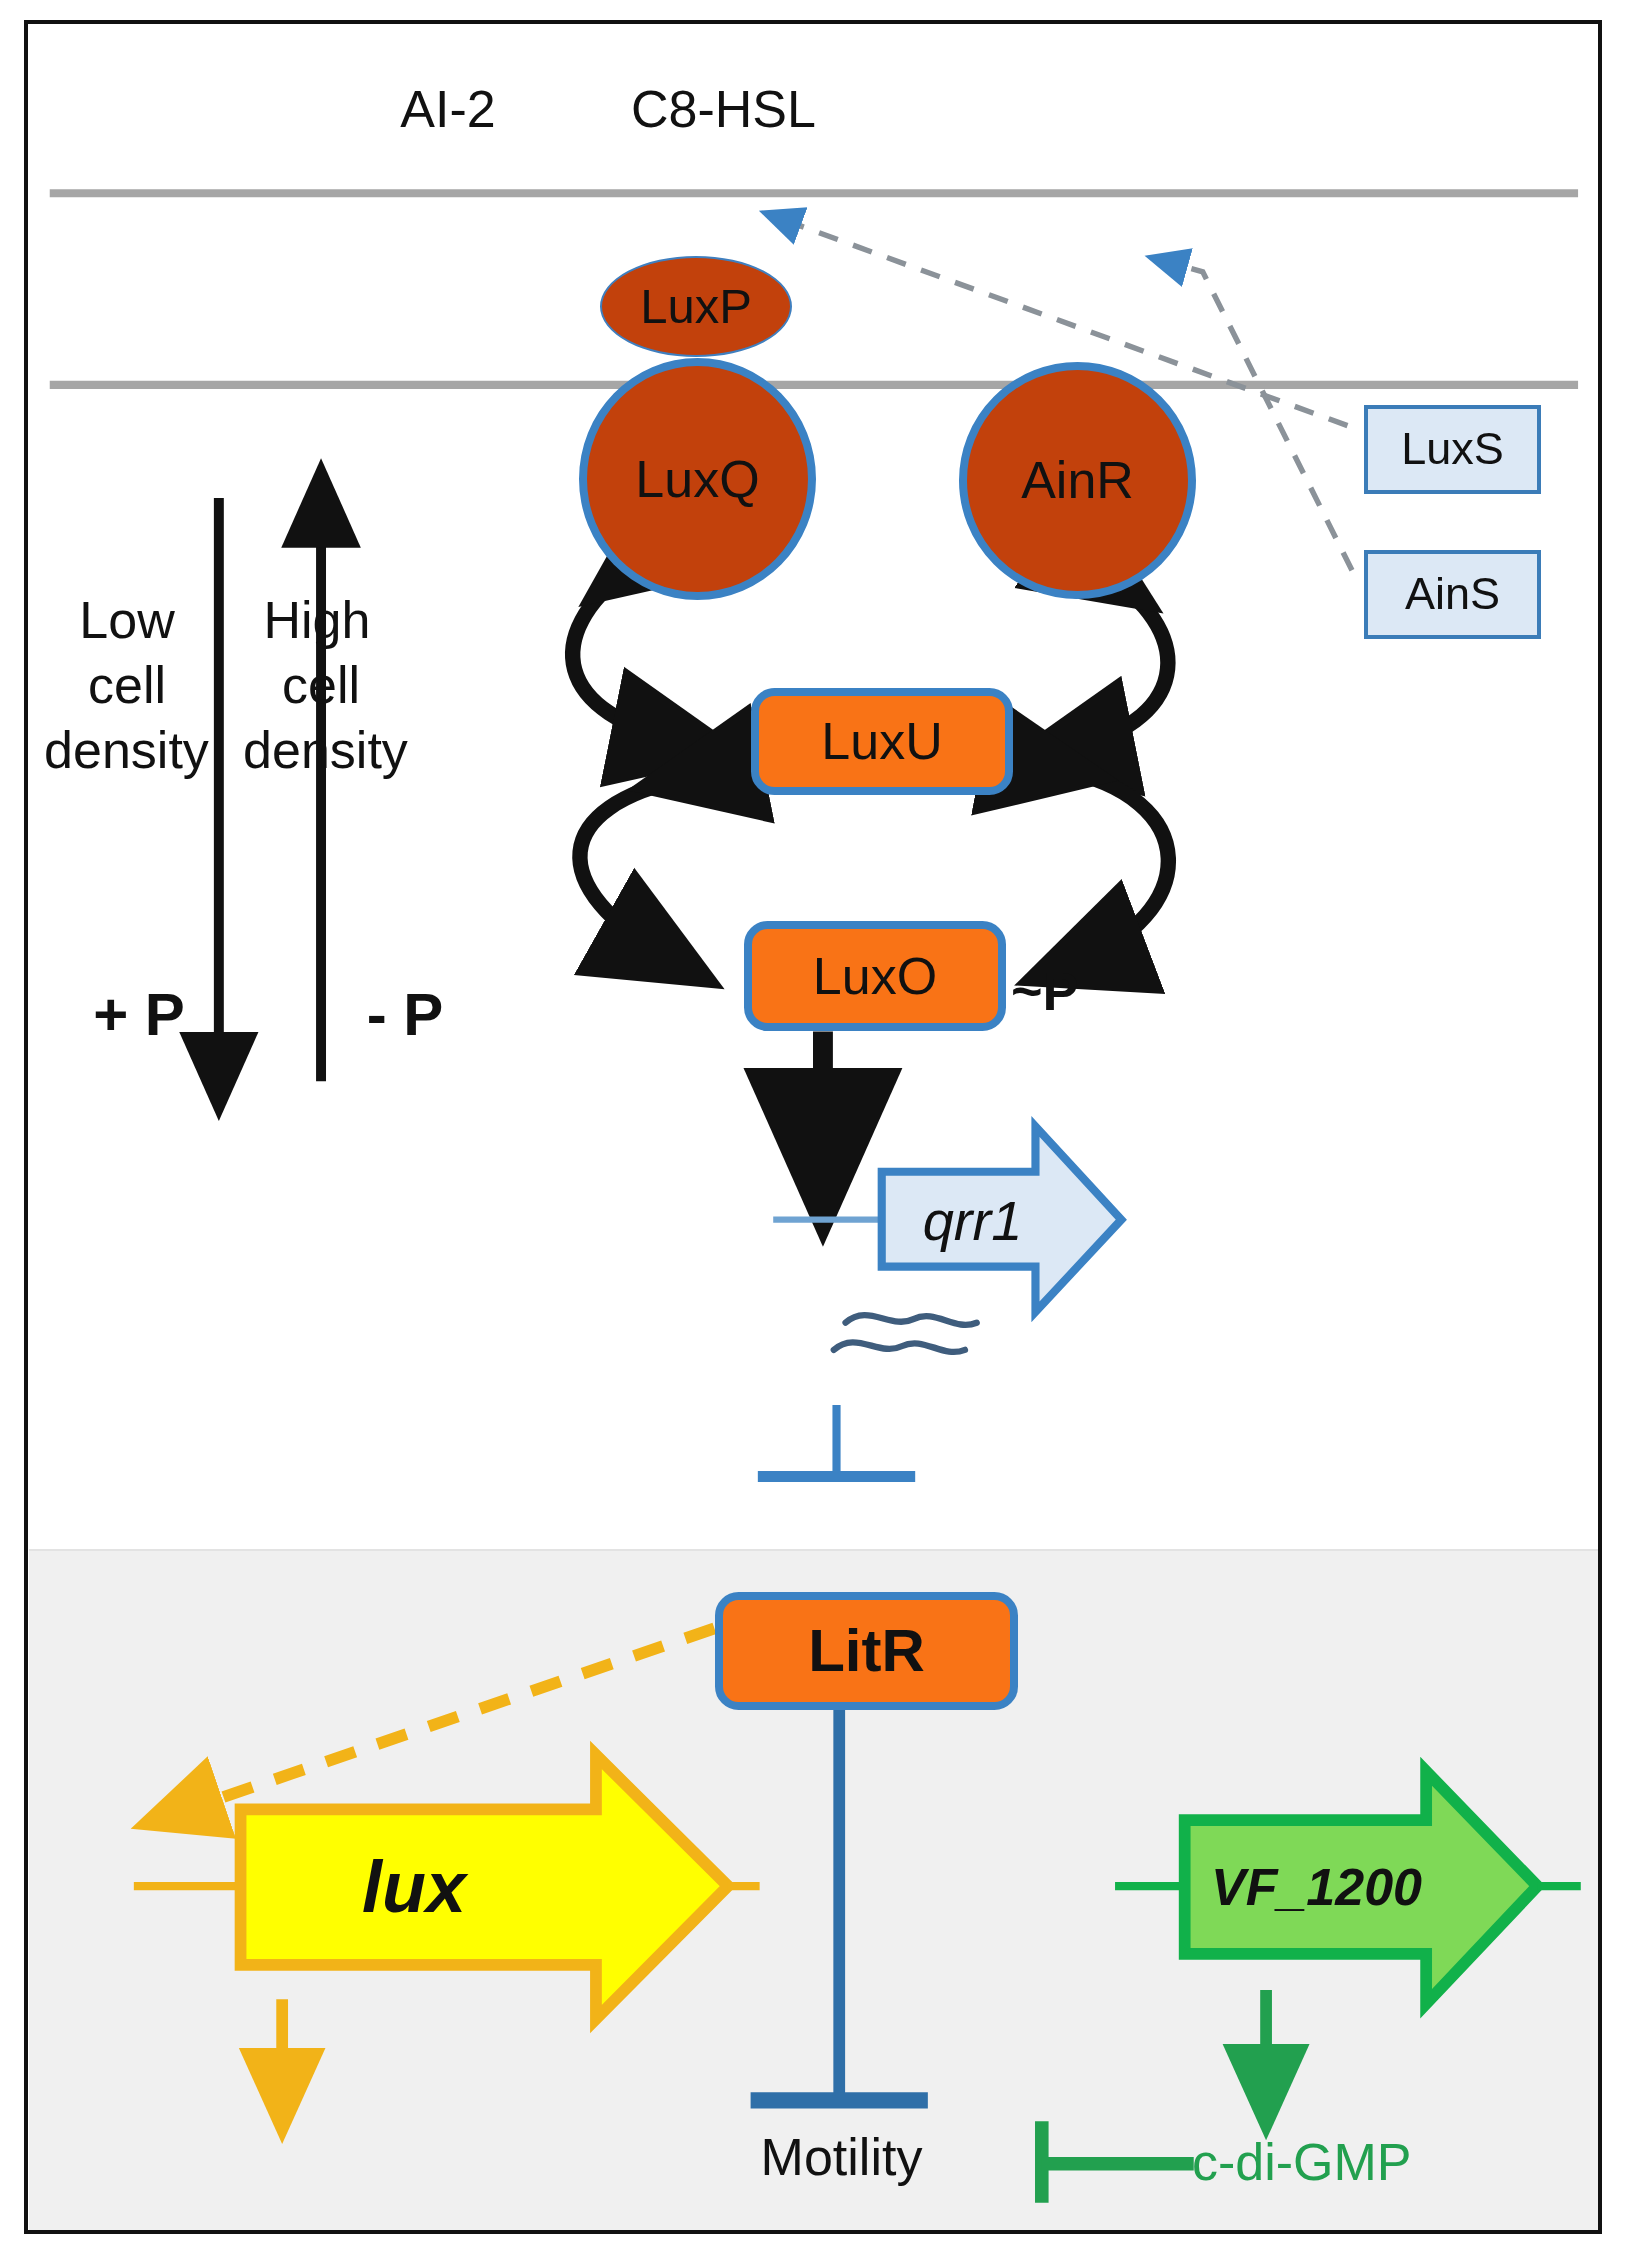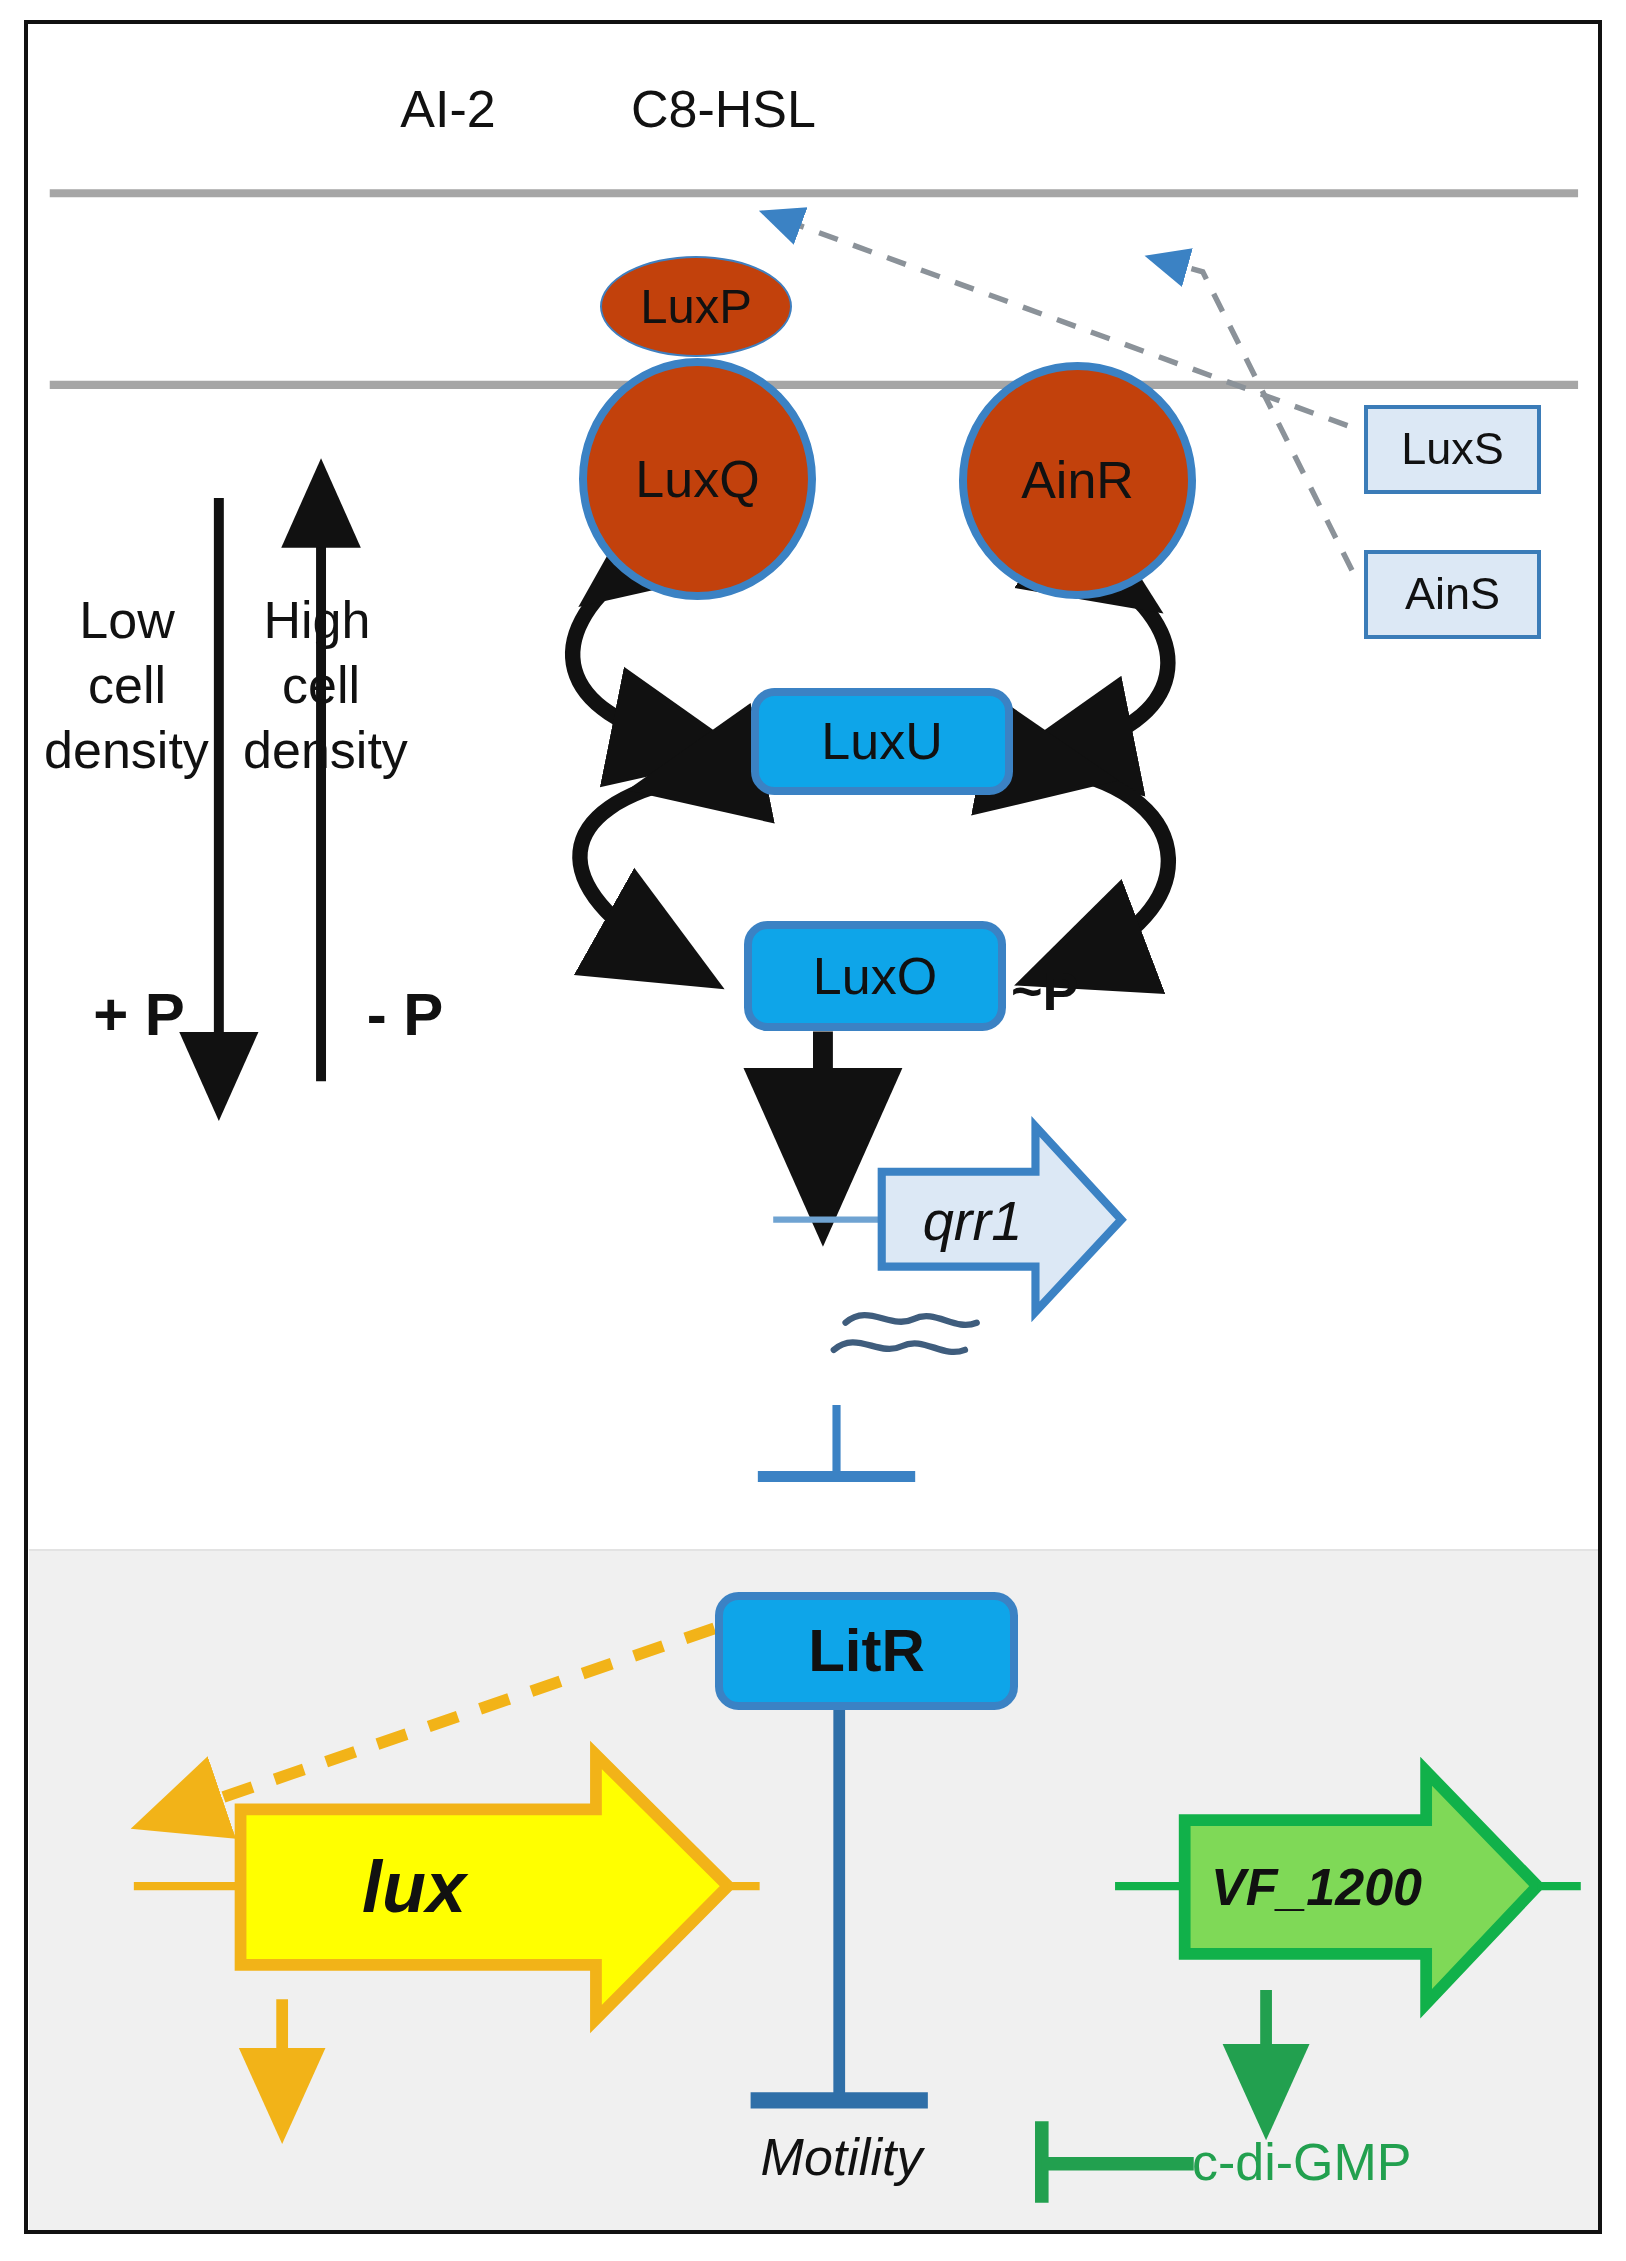--- a/index.html
+++ b/index.html
@@ -65,21 +65,21 @@
   .luxp {
     border: 2.7px solid #3f7fbf;
     font-size: 49px;
   }
   .luxq, .ainr {
     border: 8.1px solid #3b82c4;
     font-size: 52px;
   }
   
   .rrect-node {
-    background: #0ea5e9;
+    background: #f97316;
     border: 8.1px solid #3b82c4;
     border-radius: 23.5px;
     box-sizing: border-box;
     font-size: 52px;
   }
   
   .srect-node {
     background: #dce8f5;
     border: 4.5px solid #3b7cb8;
     box-sizing: border-box;
@@ -199,18 +199,18 @@
 
   <div class="node-label big-bold" style="left:71px; top:979px; width:136px; height:72px;">+ P</div>
   <div class="node-label big-bold" style="left:337px; top:979px; width:136px; height:72px;">- P</div>
 
   <div class="gene-arrow-label" style="left:891px; top:1179px; width:163px; height:83px; font-size:56px;">qrr1</div>
   <div class="gene-arrow-label" style="left:242px; top:1826px; width:344px; height:122px; font-size:72px; font-weight:bold;">lux</div>
   <div class="gene-arrow-label" style="left:1192px; top:1832px; width:249px; height:110px; font-size:52px; font-weight:bold;">VF_1200</div>
 
   <div class="node-label rrect-node" style="left:715px; top:1592px; width:303px; height:118px; font-size:60px; font-weight:bold;">LitR</div>
 
-  <div class="node-label plain-text" style="left:715px; top:2121px; width:253px; height:72px;font-style:italic;">Motility</div>
+  <div class="node-label plain-text" style="left:715px; top:2121px; width:253px; height:72px;">Motility</div>
   <div class="node-label cdigmp-text" style="left:1192px; top:2126px; width:362px; height:72px;
               justify-content:flex-start;">c-di-GMP</div>
 
 </div>
 
 
 </body></html>

